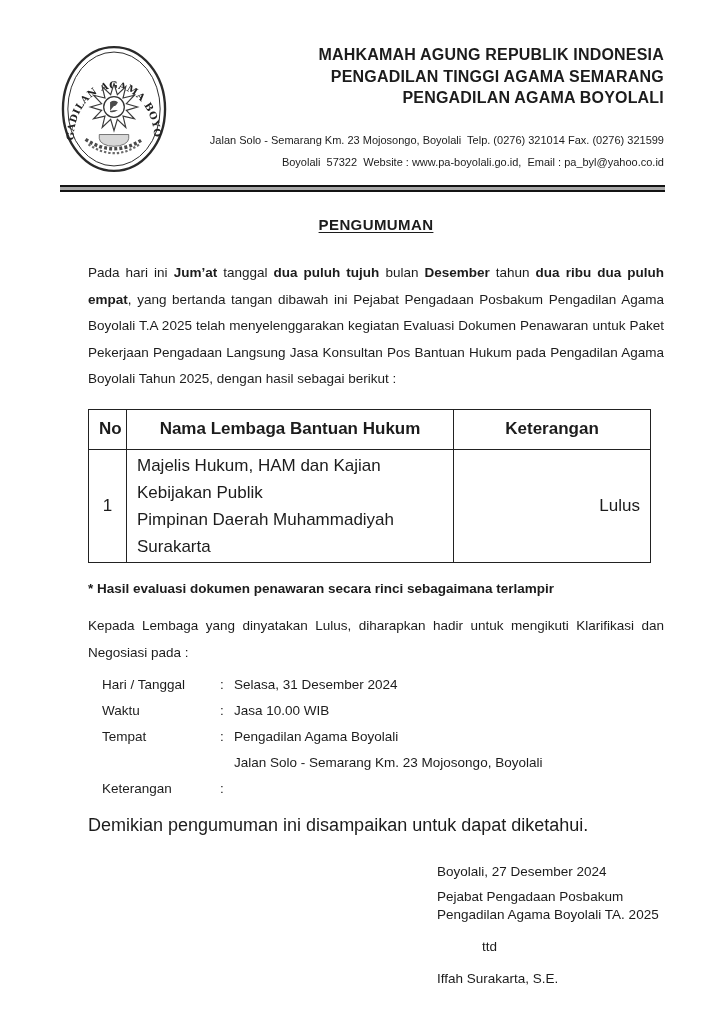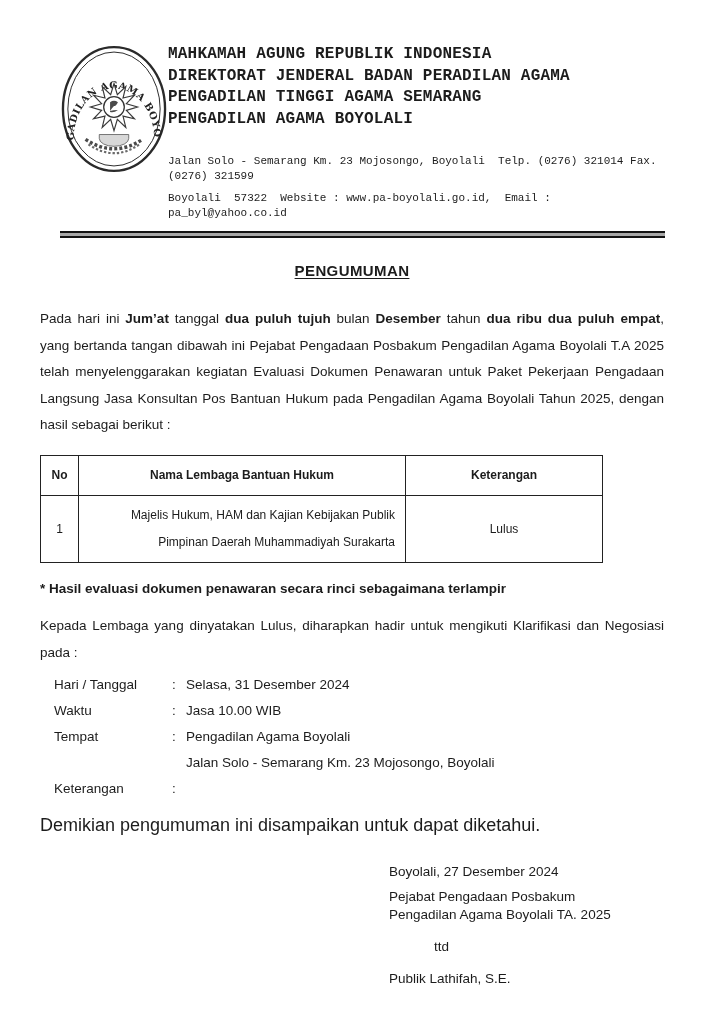--- a/index.html
+++ b/index.html
@@ -5,42 +5,42 @@
   * { margin:0; padding:0; box-sizing:border-box; }
   html,body { background:#e8e8e8; }
   .page {
     width:724px; height:1024px; margin:0 auto; background:#ffffff;
     position:relative; overflow:hidden; color:#1c1c1c;
     font-family:"Liberation Sans", sans-serif;
   }
   
   .letterhead { display:flex; padding:42px 60px 0 60px; align-items:flex-start; }
   .logo-wrap { width:108px; height:130px; flex:0 0 108px; margin-top:2px; }
-  .lh-text { flex:1; text-align:left; font-family:Liberation Mono, monospace; padding-top:2px; }
+  .lh-text { flex:1; text-align:right; font-family:Liberation Sans, sans-serif; padding-top:2px; }
   .lh-line { font-weight:bold; font-size:16px; line-height:21.5px; letter-spacing:.2px; white-space:nowrap; }
   .lh-addr { font-size:11px; line-height:14.5px; margin-top:24px; white-space:pre-wrap; }
   .rule { margin:11px 59px 0 60px; height:7px; background:#a8a8a8;
           border-top:2.5px solid #141414; border-bottom:2.5px solid #141414; }
   
-  .content { padding:0 60px 0 40px;margin-top:14px; }
+  .content { padding:0 60px 0 88px;margin-top:14px; }
   .title-block { text-align:center; margin-top:24px; }
   .title-heading { font-weight:bold; font-size:15px; letter-spacing:.4px;
                    text-decoration:underline; text-underline-offset:2px; }
   .title-number { font-weight:bold; font-size:13.5px; margin-top:4px; }
   .para { font-size:13.5px; line-height:26.5px; text-align:justify; }
   .para-open { margin-top:27px; }
   .b { font-weight:bold; }
   
   table.result { border-collapse:collapse; margin-top:16px; width:562px; table-layout:fixed; }
-  table.result th, table.result td { border:1.5px solid #222; font-size:12px; padding:2px 10px; }
+  table.result th, table.result td { border:1.5px solid #222; font-size:17px; padding:2px 10px; }
   table.result th { font-weight:bold; height:40px; text-align:center; }
   .col-no { width:38px; } .col-name { width:327px; } .col-ket { width:197px; }
   td.cell-no { text-align:center; }
-  td.cell-name { line-height:27px; padding:6px 14px;text-align:right; }
-  td.cell-ket { text-align:center; }
+  td.cell-name { line-height:27px; padding:6px 14px; }
+  td.cell-ket { text-align:right; }
   tr.data-row td { height:67px; }
   
   .note { font-weight:bold; font-size:13.5px; margin-top:18px; }
   .para-invite { margin-top:16px; line-height:27.5px; }
   .schedule { margin:5px 0 0 14px; font-size:13.5px; }
   .sched-row { display:grid; grid-template-columns:118px 14px 1fr; line-height:26px; }
   
   .closing { font-size:18px; margin-top:13px; }
   .signature { margin-left:349px; margin-top:27px; font-size:13.5px; }
   .sig-date { line-height:17px; }
@@ -65,21 +65,20 @@
         <polygon points="55,40 58.4,51.4 67,43.2 64.2,54.8 75.8,52 67.6,60.6 79,64 67.6,67.4 75.8,76 64.2,73.2 67,84.8 58.4,76.6 55,88 51.6,76.6 43,84.8 45.8,73.2 34.2,76 42.4,67.4 31,64 42.4,60.6 34.2,52 45.8,54.8 43,43.2 51.6,51.4" fill="#ffffff" stroke="#3a3a3a" stroke-width="1.2"></polygon>
         <circle cx="55" cy="64" r="10.5" fill="#ffffff" stroke="#333333" stroke-width="1.3"></circle>
         <path d="M 51,59 q 4,-3 8,0 q -2,4 -4,4 q -2,2 -4,5 q 3,-1 8,-1 q -4,3 -8,2 z" fill="#4a4a4a"></path>
         <path d="M 40,92 h 30 v 4 a 15,8 0 0 1 -30,0 z" fill="#d8d8d8" stroke="#555" stroke-width="0.8"></path>
         <path d="M 26,97 Q 55,116 84,97" fill="none" stroke="#4a4a4a" stroke-width="3.5" stroke-dasharray="3,2.2"></path>
         <path d="M 29,102 Q 55,120 81,102" fill="none" stroke="#6a6a6a" stroke-width="2.2" stroke-dasharray="2.4,2"></path>
       </svg>
     </div>
     <div class="lh-text">
       <div class="lh-line">MAHKAMAH AGUNG REPUBLIK INDONESIA</div>
-      <div class="lh-line">DIREKTORAT JENDERAL BADAN PERADILAN AGAMA</div>
       <div class="lh-line">PENGADILAN TINGGI AGAMA SEMARANG</div>
       <div class="lh-line">PENGADILAN AGAMA BOYOLALI</div>
       <div class="lh-addr">Jalan Solo - Semarang Km. 23 Mojosongo, Boyolali  Telp. (0276) 321014 Fax. (0276) 321599</div>
       <div class="lh-addr" style="margin-top:8px;">Boyolali  57322  Website : www.pa-boyolali.go.id,  Email : pa_byl@yahoo.co.id</div>
     </div>
   </div>
 
   <div class="rule"></div>
 
   <div class="content">
@@ -148,17 +147,17 @@
 
     <div class="closing">Demikian pengumuman ini disampaikan untuk dapat diketahui.</div>
 
     <div class="signature">
       <div class="sig-date">Boyolali, 27 Desember 2024</div>
       <div class="sig-role">
         <div>Pejabat Pengadaan Posbakum</div>
         <div>Pengadilan Agama Boyolali TA. 2025</div>
       </div>
       <div class="sig-ttd">ttd</div>
-      <div class="sig-name">Publik Lathifah, S.E.</div>
+      <div class="sig-name">Iffah Surakarta, S.E.</div>
     </div>
 
   </div>
 </div>
 
 </body></html>

